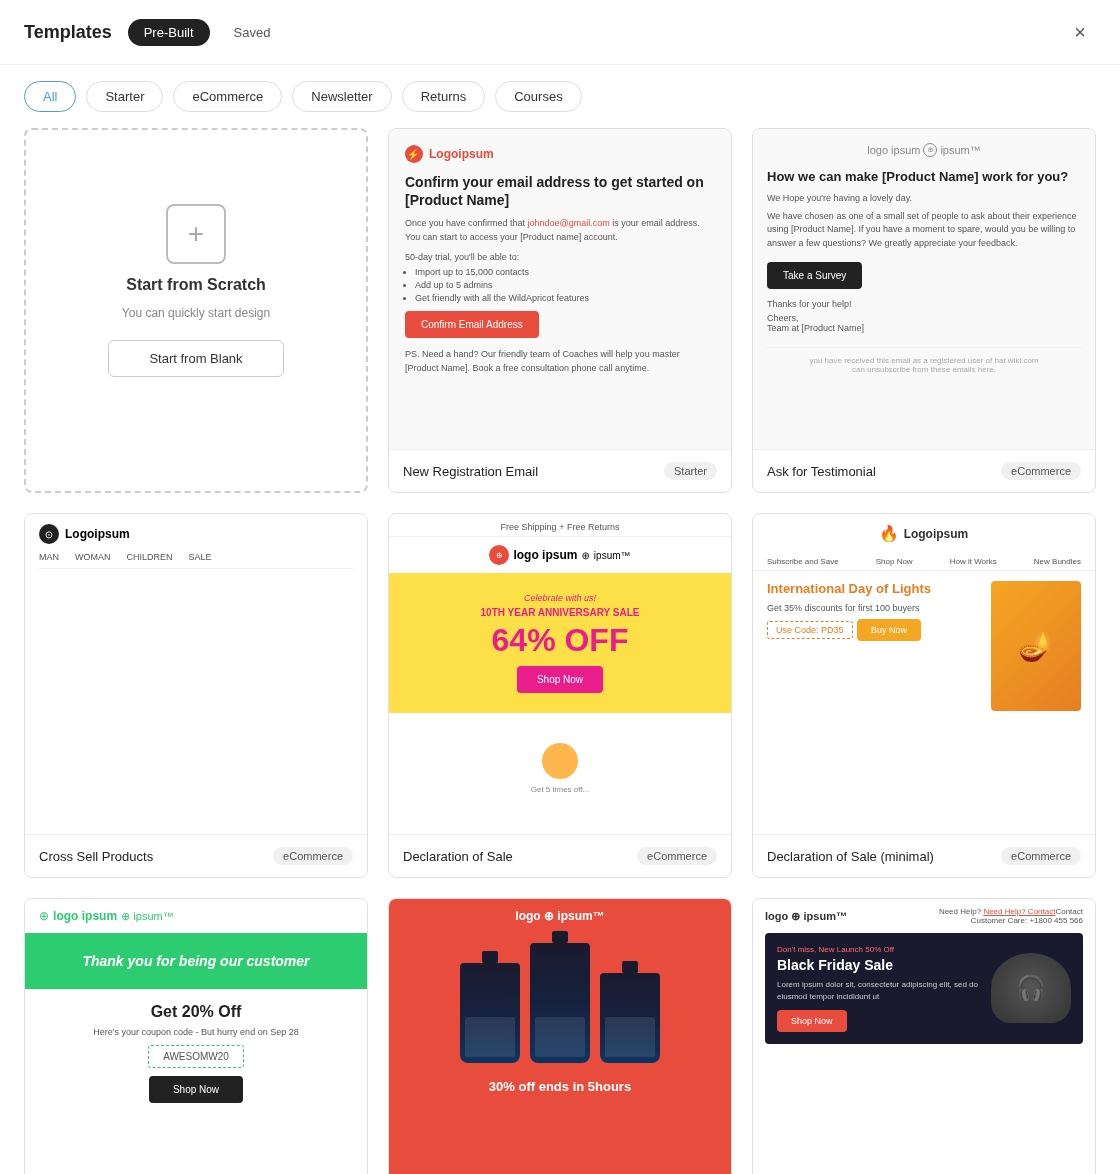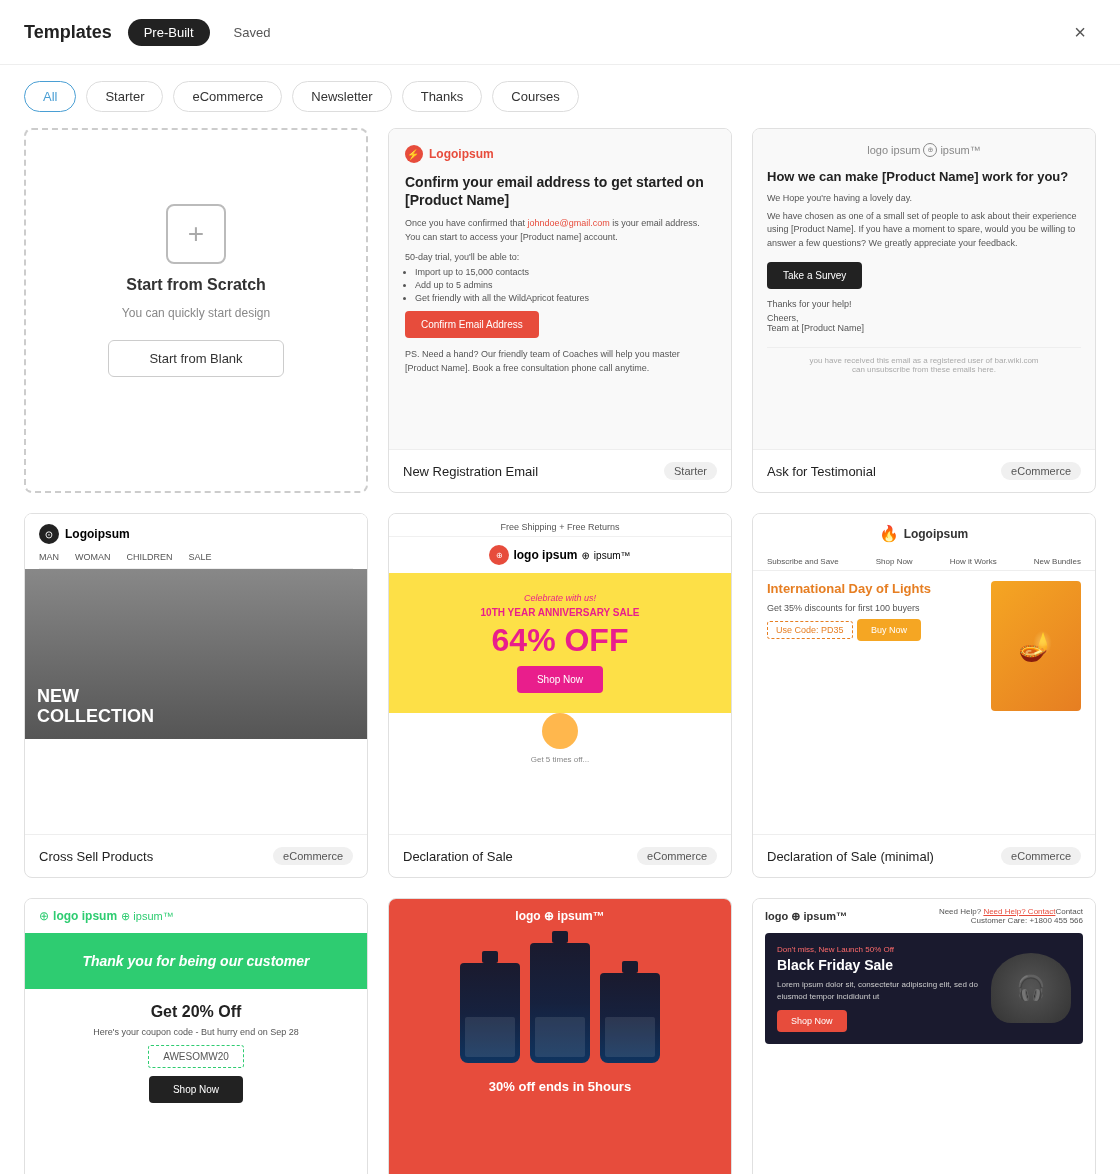--- a/index.html
+++ b/index.html
@@ -72,21 +72,21 @@
     
     .decl-preview { background: #fff; }
     .decl-top { text-align: center; padding: 8px 10px 4px; font-size: 9px; color: #555; border-bottom: 1px solid #f0f0f0; }
     .decl-logo-row { display: flex; align-items: center; justify-content: center; gap: 4px; padding: 8px; }
     .decl-logo-icon { width: 20px; height: 20px; border-radius: 50%; background: #e74c3c; display: flex; align-items: center; justify-content: center; font-size: 8px; color: #fff; }
     .decl-logo-text { font-size: 12px; font-weight: 700; }
     .decl-pink-bg { background: #fde047; padding: 20px 14px; text-align: center; }
     .decl-celebrate { font-size: 9px; color: #e91e8c; font-style: italic; margin-bottom: 4px; }
     .decl-year { font-size: 10px; color: #e91e8c; font-weight: 600; margin-bottom: 6px; }
     .decl-shop-btn { background: #e91e8c; color: #fff; border: none; padding: 8px 20px; border-radius: 4px; font-size: 10px; cursor: pointer; margin-top: 10px; }
-    .decl-bottom { padding: 0 14px; }
+    .decl-bottom { padding: 0 14px; margin-top: 30px; }
     .decl-avatar { width: 36px; height: 36px; border-radius: 50%; background: #ffb74d; margin: 0 auto 6px; }
 
     
     .decl-min-preview { background: #fff; }
     .decl-min-logo { text-align: center; padding: 10px; display: flex; align-items: center; justify-content: center; gap: 4px; }
     .decl-min-logo-icon { color: #f5a623; font-size: 16px; }
     .decl-min-logo-text { font-size: 12px; font-weight: 700; color: #333; }
     .decl-min-nav { display: flex; justify-content: space-between; padding: 4px 14px; font-size: 8px; color: #555; border-bottom: 1px solid #eee; }
     .decl-min-content { padding: 10px 14px; }
     .decl-min-main { display: flex; gap: 16px; }
@@ -150,21 +150,21 @@
     </div>
   </div>
   <button class="close-btn">×</button>
 </div>
 
 <div class="filter-bar">
   <button class="filter-btn active">All</button>
   <button class="filter-btn">Starter</button>
   <button class="filter-btn">eCommerce</button>
   <button class="filter-btn">Newsletter</button>
-  <button class="filter-btn">Thanks</button>
+  <button class="filter-btn">Returns</button>
   <button class="filter-btn">Courses</button>
 </div>
 
 <div class="grid">
 
   <div class="card scratch-card">
     <div class="scratch-preview">
       <div class="plus-icon">+</div>
       <div class="scratch-title">Start from Scratch</div>
       <div class="scratch-sub">You can quickly start design</div>
@@ -239,23 +239,20 @@
           <div class="cross-logo-icon">⊙</div>
           <span class="cross-logo-text">Logoipsum</span>
         </div>
         <div class="cross-nav">
           <span>MAN</span>
           <span>WOMAN</span>
           <span>CHILDREN</span>
           <span>SALE</span>
         </div>
       </div>
-      <div class="cross-img">
-        <div class="cross-img-text">NEW<br>COLLECTION</div>
-      </div>
     </div>
     <div class="card-footer">
       <span class="card-name">Cross Sell Products</span>
       <span class="tag">eCommerce</span>
     </div>
   </div>
 
   <div class="card">
     <div class="card-preview decl-preview">
       <div class="decl-top">Free Shipping  +  Free Returns</div>

